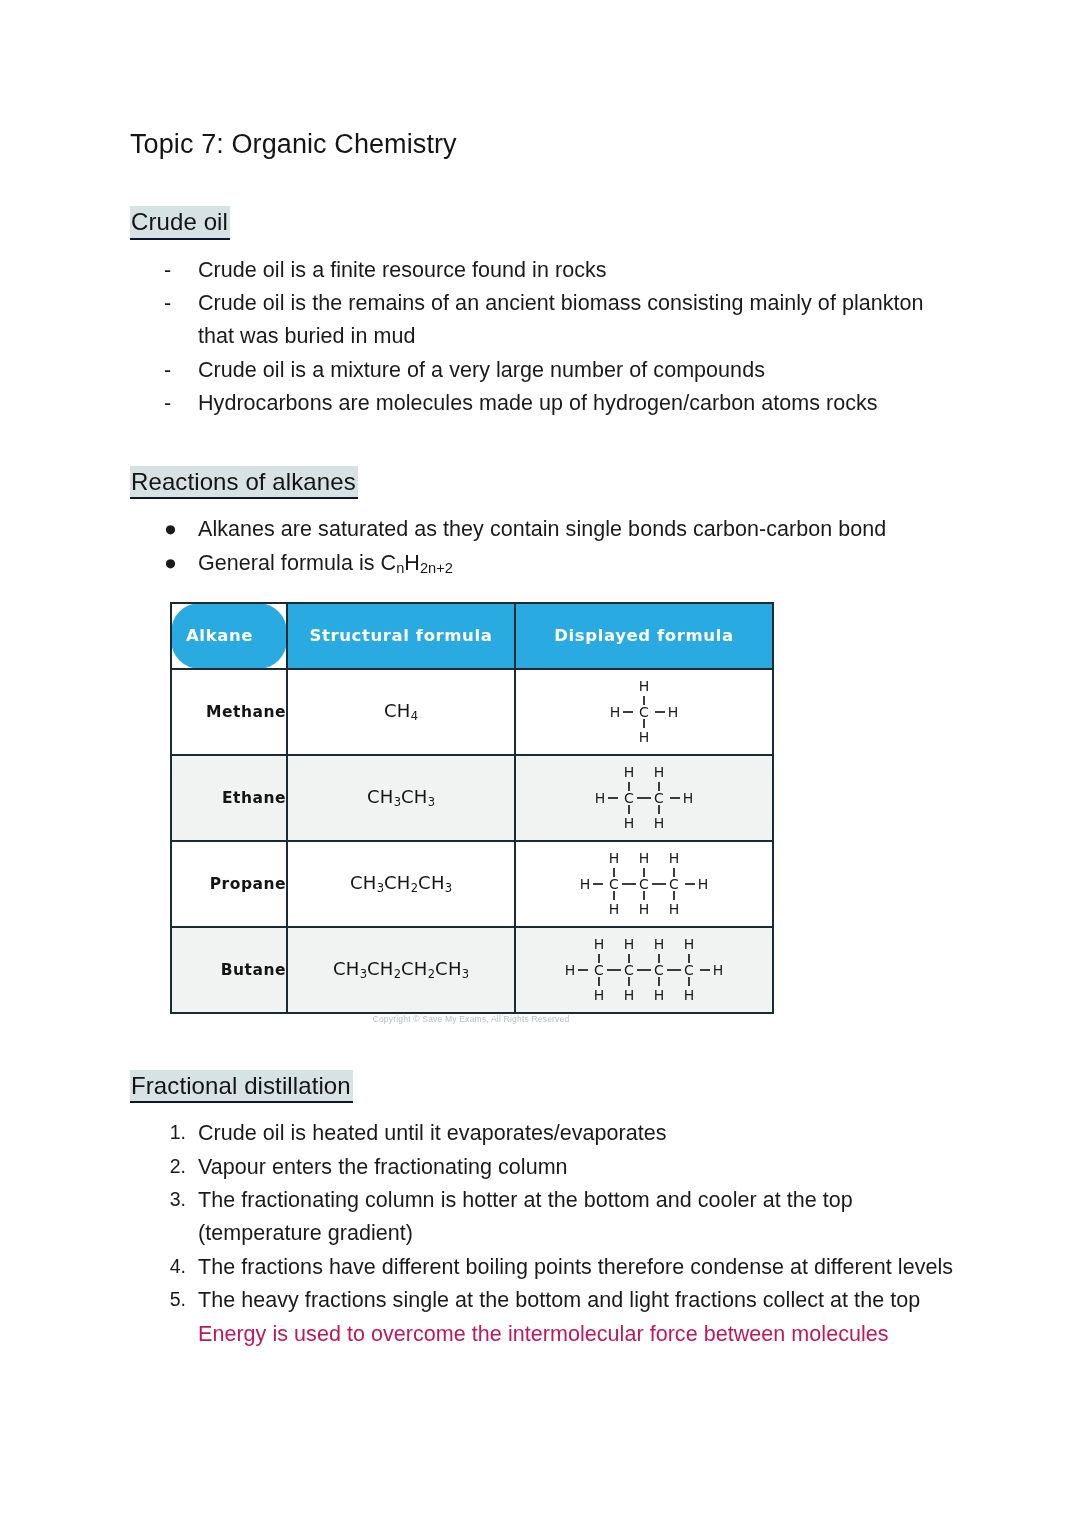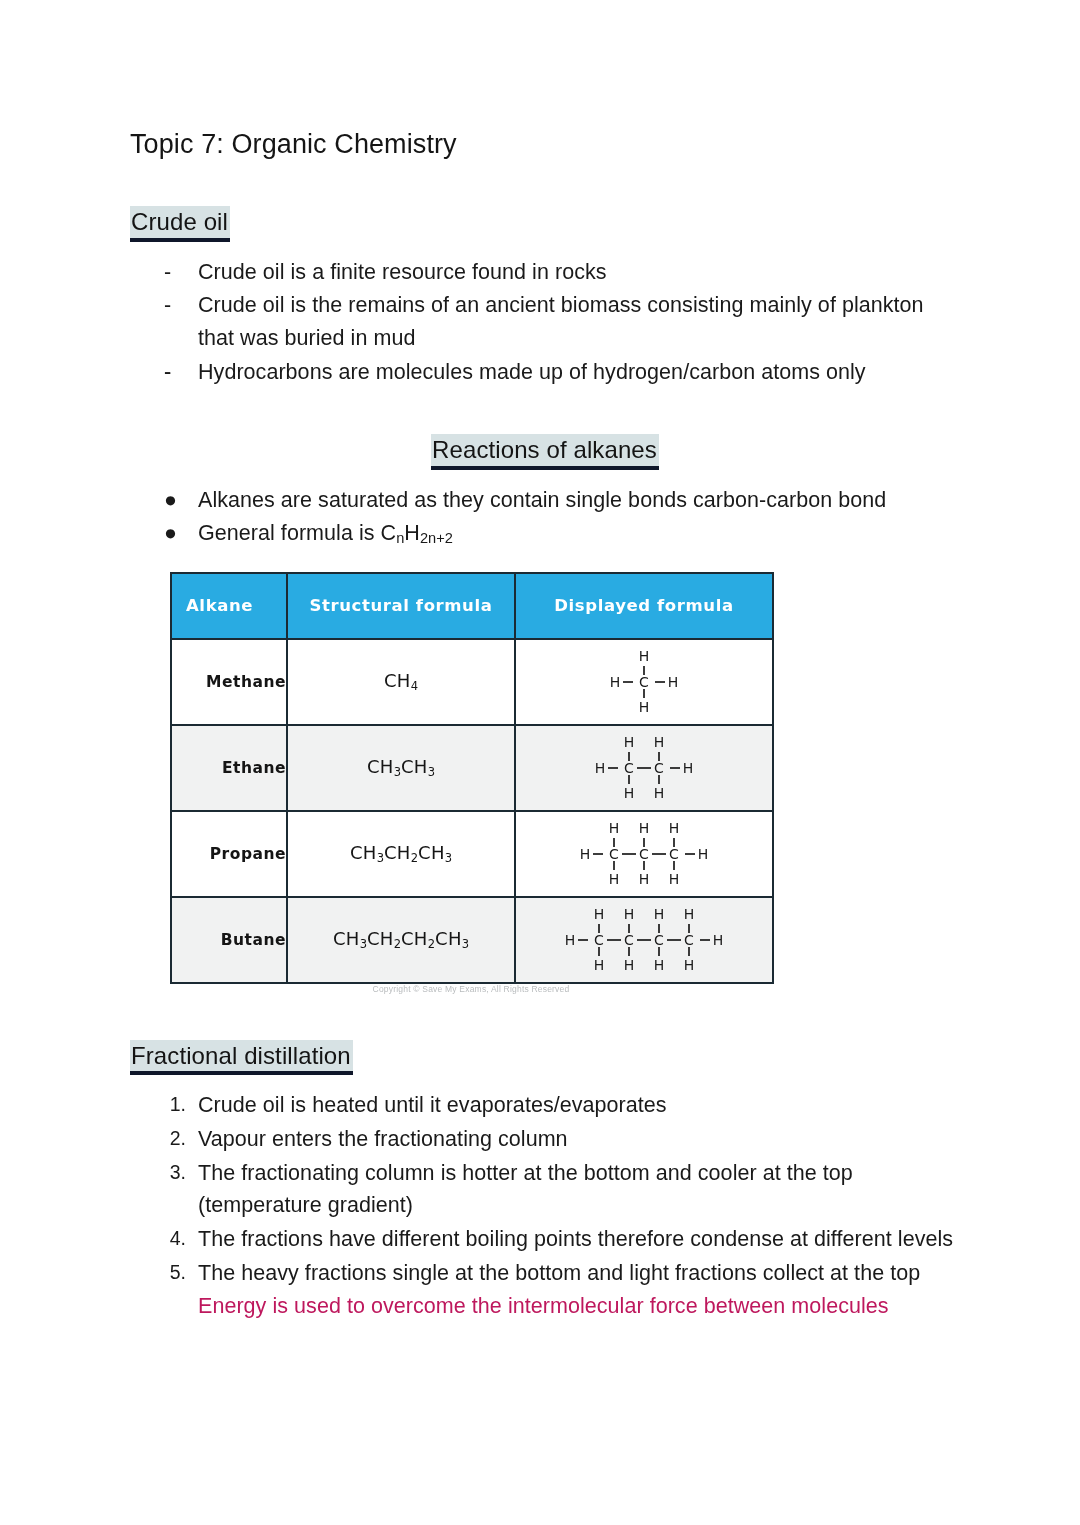--- a/index.html
+++ b/index.html
@@ -41,28 +41,28 @@
     line-height: 1.2;
   }
 
   
   .section-heading {
     display: inline-block;
     font-size: 24px;
     font-weight: 400;
     color: #141414;
     background: #d7e2e4;
-    border-bottom: 4px solid #0f172a;
+    border-bottom: 2px solid #0f172a;
     line-height: 1.22;
     padding: 1px 2px 1px 1px;
     margin: 0;
     letter-spacing: 0.1px;
   }
   .heading-wrap { margin: 0 0 14px 0; }
-  .heading-wrap.second { margin-top: 46px; text-align: center; }
+  .heading-wrap.second { margin-top: 46px; }
   .heading-wrap.third { margin-top: 46px; }
 
   
   ul.dash-list, ul.dot-list, ol.num-list {
     margin: 0;
     padding: 0;
     list-style: none;
   }
   ul.dash-list li, ul.dot-list li, ol.num-list li {
     position: relative;
@@ -134,20 +134,21 @@
     color: #ffffff;
     font-size: 16.5px;
     font-weight: 600;
     letter-spacing: 0.6px;
     height: 64px;
     text-align: center;
   }
   table.alkane-table thead th.col-name {
     text-align: left;
     padding-left: 14px;
+    border-radius: 29px;
   }
   .col-1 { width: 116px; }
   .col-2 { width: 228px; }
   .col-3 { width: 258px; }
 
   table.alkane-table tbody tr { height: 86px; }
   table.alkane-table tbody tr.alt td { background: #f1f2f2; }
   table.alkane-table tbody tr td { background: #ffffff; }
 
   td.name-cell {
@@ -205,24 +206,25 @@
       <li>
         <span class="marker">-</span>
         <span>Crude oil is a finite resource found in rocks</span>
       </li>
       <li>
         <span class="marker">-</span>
         <span>Crude oil is the remains of an ancient biomass consisting mainly of plankton that was buried in mud</span>
       </li>
       <li>
         <span class="marker">-</span>
+        <span>Crude oil is a mixture of a very large number of compounds</span>
       </li>
       <li>
         <span class="marker">-</span>
-        <span>Hydrocarbons are molecules made up of hydrogen/carbon atoms only</span>
+        <span>Hydrocarbons are molecules made up of hydrogen/carbon atoms rocks</span>
       </li>
     </ul>
 
     <div class="heading-wrap second">
       <span class="section-heading">Reactions of alkanes</span>
     </div>
 
     <ul class="dot-list">
       <li>
         <span class="marker">●</span>

